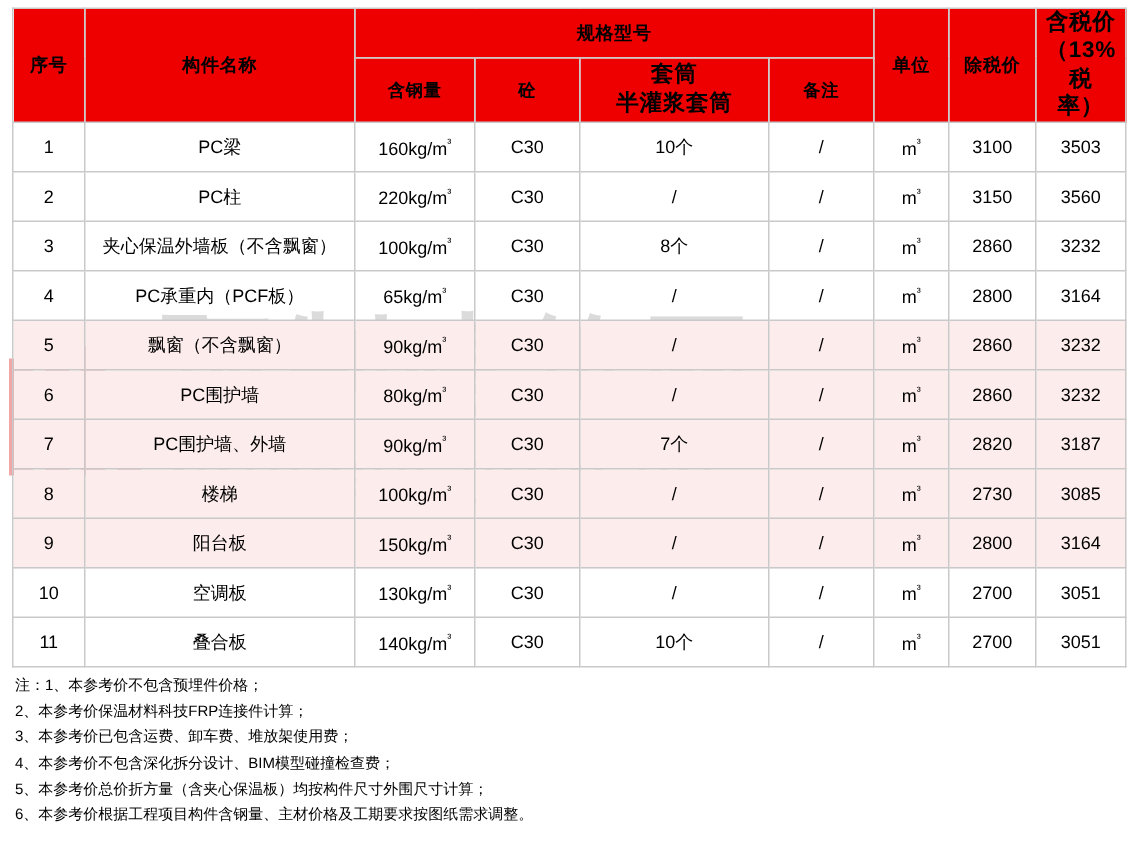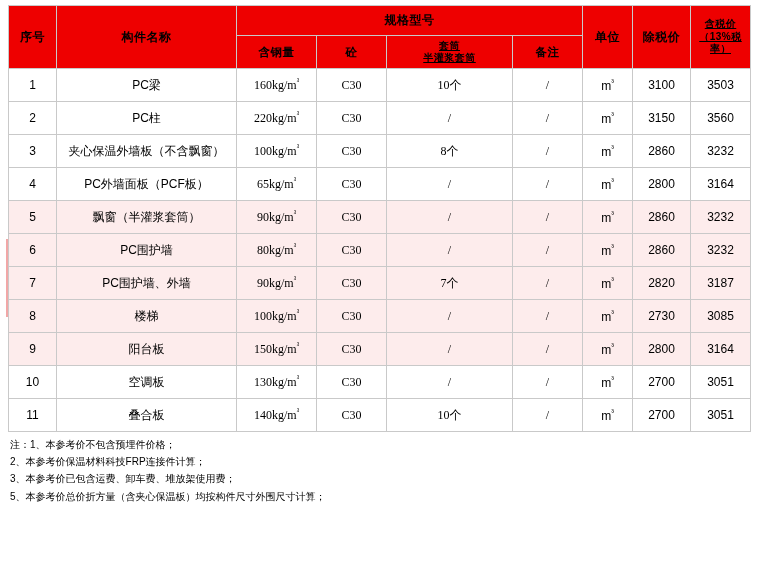--- a/index.html
+++ b/index.html
@@ -44,36 +44,35 @@
     font-size: 12.5px;
     letter-spacing: 0.5px;
     margin-top: 48px;
   }
   thead th.sub {
     font-size: 11.5px;
     font-weight: bold;
   }
   thead th.two-line {
     line-height: 1.25;
-    font-size: 10px;
-    text-decoration: underline;
+    font-size: 15px;
   }
   tbody tr { height: 33px; }
   thead tr.r1 { height: 30px; }
   thead tr.r2 { height: 33px; }
   td.name {
     font-size: 12px;
     margin-left: 26px;
   }
   td.num, td.unit, td.price {
     font-size: 11.5px;
   }
   td.spec {
     font-size: 11px;
-    font-family: Liberation Serif, serif;
+    font-family: Liberation Sans, sans-serif;
   }
   .sup { font-size: 8px; vertical-align: super; }
   .highlight td {
     background: #fdecec;
   }
   .notes {
     position: relative;
     z-index: 2;
     margin-top: 4px;
     font-size: 10px;
@@ -204,32 +203,32 @@
           <td class="spec">100kg/m<span class="sup">³</span></td>
           <td class="spec">C30</td>
           <td class="spec">8个</td>
           <td class="spec">/</td>
           <td class="unit">m<span class="sup">³</span></td>
           <td class="price">2860</td>
           <td class="price">3232</td>
         </tr>
         <tr>
           <td class="num">4</td>
-          <td class="name">PC外墙面板（PCF板）</td>
+          <td class="name">PC承重内（PCF板）</td>
           <td class="spec">65kg/m<span class="sup">³</span></td>
           <td class="spec">C30</td>
           <td class="spec">/</td>
           <td class="spec">/</td>
           <td class="unit">m<span class="sup">³</span></td>
           <td class="price">2800</td>
           <td class="price">3164</td>
         </tr>
         <tr class="highlight">
           <td class="num">5</td>
-          <td class="name">飘窗（半灌浆套筒）</td>
+          <td class="name">飘窗（不含飘窗）</td>
           <td class="spec">90kg/m<span class="sup">³</span></td>
           <td class="spec">C30</td>
           <td class="spec">/</td>
           <td class="spec">/</td>
           <td class="unit">m<span class="sup">³</span></td>
           <td class="price">2860</td>
           <td class="price">3232</td>
         </tr>
         <tr class="highlight">
           <td class="num">6</td>
@@ -297,15 +296,17 @@
           <td class="price">2700</td>
           <td class="price">3051</td>
         </tr>
       </tbody>
   </table>
 
   <div class="notes" id="notes">
       <div>注：1、本参考价不包含预埋件价格；</div>
       <div>2、本参考价保温材料科技FRP连接件计算；</div>
       <div>3、本参考价已包含运费、卸车费、堆放架使用费；</div>
+      <div>4、本参考价不包含深化拆分设计、BIM模型碰撞检查费；</div>
       <div>5、本参考价总价折方量（含夹心保温板）均按构件尺寸外围尺寸计算；</div>
+      <div>6、本参考价根据工程项目构件含钢量、主材价格及工期要求按图纸需求调整。</div>
     </div>
 </div>
 
 </body></html>

